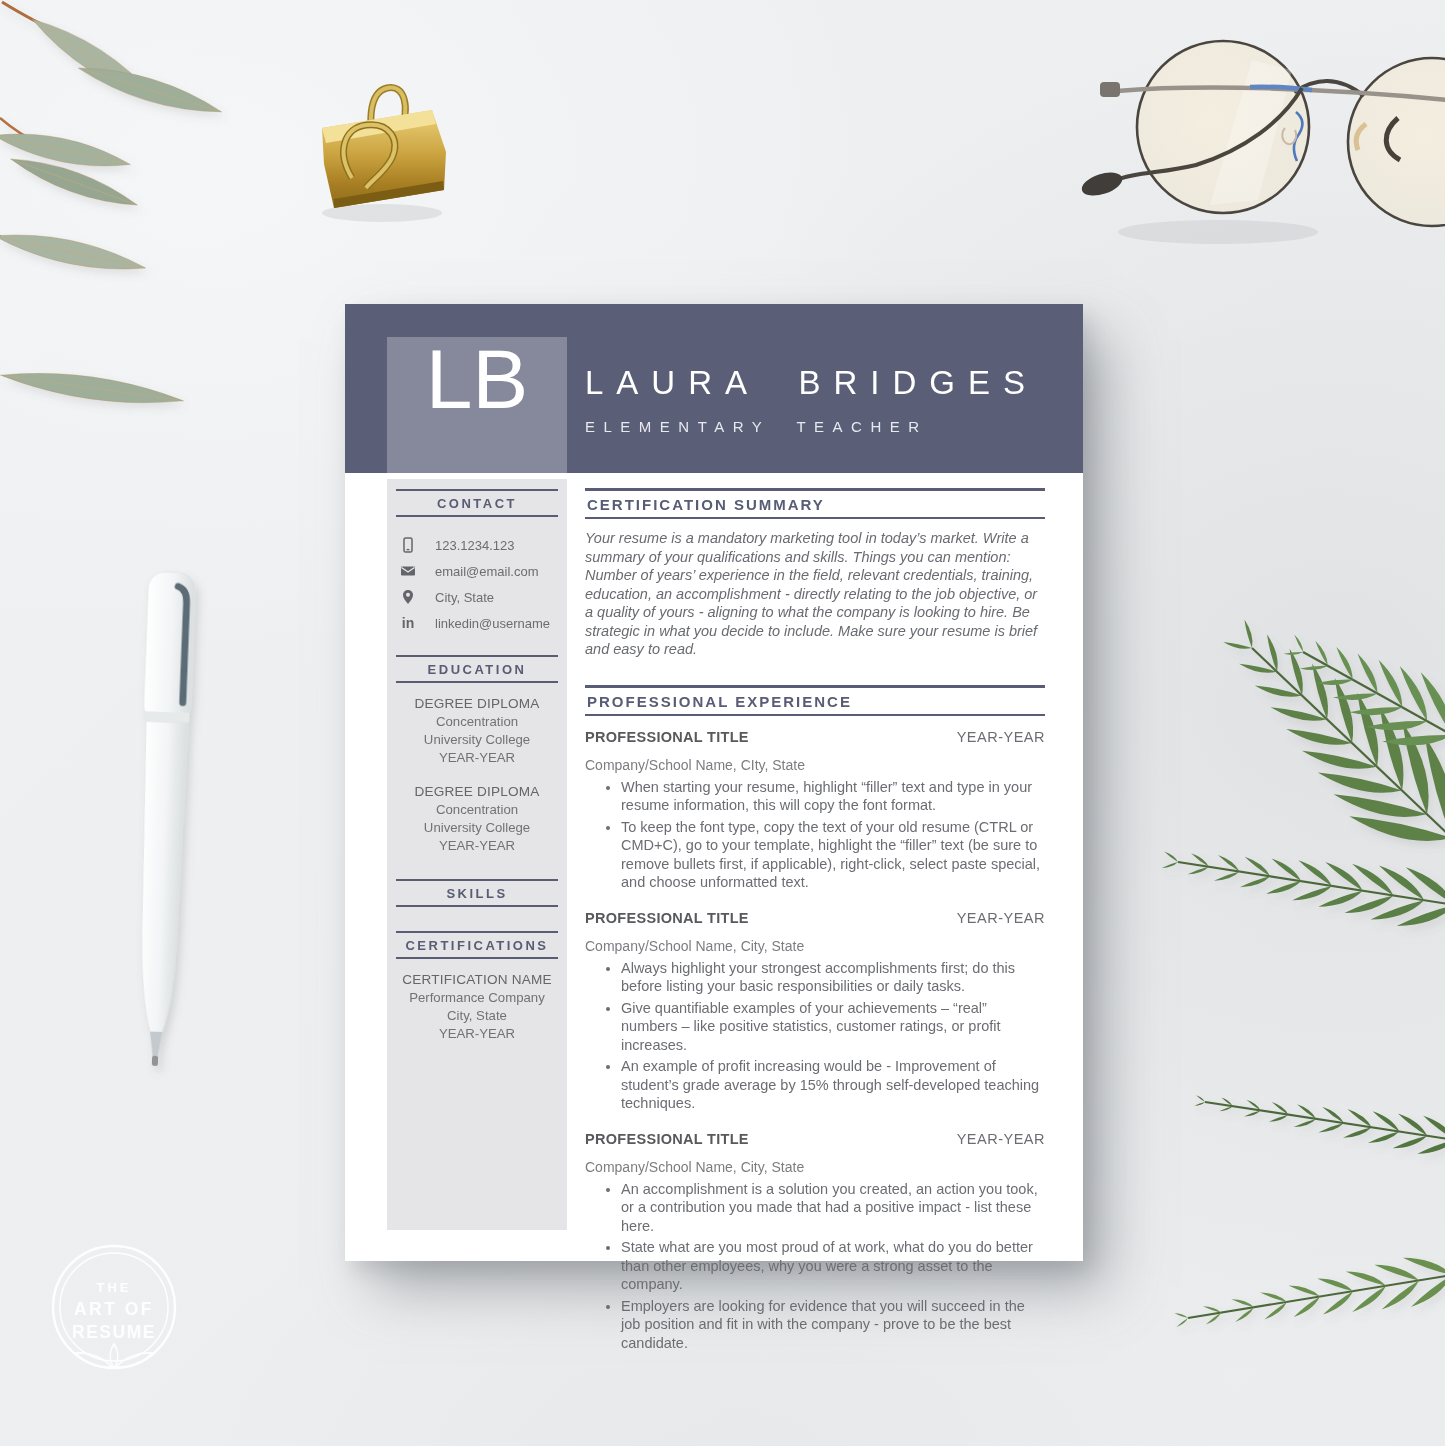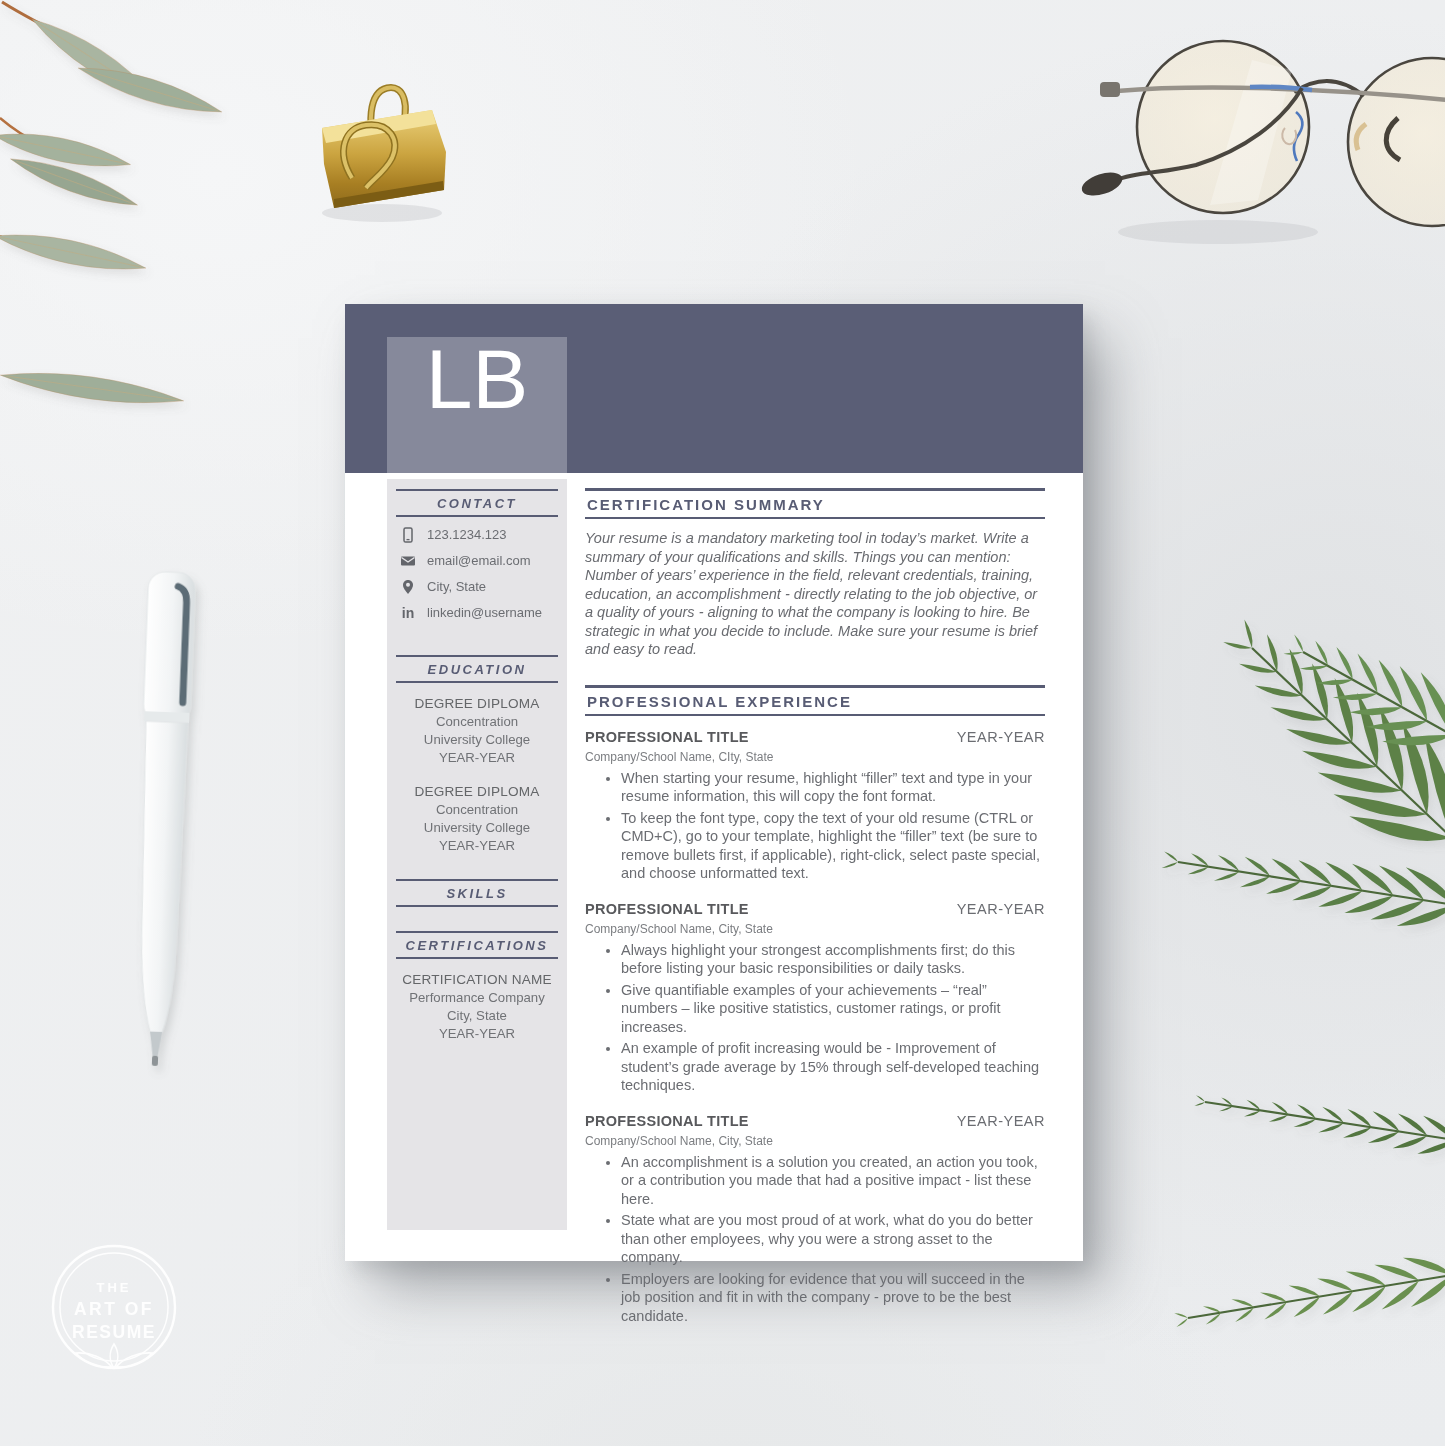--- a/index.html
+++ b/index.html
@@ -16,42 +16,42 @@
     box-shadow: 26px 30px 52px -4px rgba(104,107,114,.50), 8px 10px 18px rgba(120,122,128,.22);}
   .band{position:absolute;left:0;top:0;width:100%;height:169px;background:#5a5e76;}
   .mono{position:absolute;left:42px;top:33px;width:180px;height:136px;background:rgba(255,255,255,.27);
     display:flex;align-items:flex-start;justify-content:center;color:#fff;font-size:84px;line-height:1;}
   .nameblock{position:absolute;left:240px;top:60px;color:#fff;}
   .name{font-size:33px;letter-spacing:13px;word-spacing:18px;white-space:nowrap;}
   .jobtitle{margin-top:16px;font-size:15px;letter-spacing:8.5px;word-spacing:14px;color:#e9e9f0;white-space:nowrap;}
   
   .sidebar{position:absolute;left:42px;top:175px;width:180px;height:751px;background:#e5e4e7;box-sizing:border-box;overflow:hidden;}
   .side-h{margin:10px 9px 0;border-top:2.5px solid #585c74;border-bottom:2.5px solid #585c74;
-    padding:5px 0 4px;text-align:center;color:#585c74;font-size:13px;font-weight:bold;letter-spacing:2.5px;font-style:italic;}
+    padding:5px 0 4px;text-align:center;color:#585c74;font-size:13px;font-weight:bold;letter-spacing:2.5px;}
   .side-h.mt{margin-top:24px;}
   .c-list{margin:10px 0 0;padding:0;list-style:none;}
-  .c-row{display:flex;align-items:flex-start;gap:11px;padding-left:13px;height:26px;font-size:13px;color:#6b6d72;}
+  .c-row{display:flex;align-items:flex-end;gap:19px;padding-left:13px;height:26px;font-size:13px;color:#6b6d72;}
   .c-row svg{flex:0 0 auto;}
   .in-ic{font-weight:bold;font-size:14px;color:#63656b;width:16px;text-align:center;}
   .block{margin-top:12px;text-align:center;font-size:13.2px;line-height:18px;color:#707276;}
   .block.gap{margin-top:16px;}
   .block .bt{font-weight:normal;font-size:13.6px;color:#646669;letter-spacing:.2px;}
   .s-list{margin:10px 0 0;padding:0;list-style:none;text-align:center;font-size:13.2px;line-height:26px;color:#6b6d72;}
   
   .main{position:absolute;left:240px;top:184px;width:460px;}
   .main-h{border-top:3px solid #585c74;border-bottom:2px solid #585c74;padding:5px 2px 4px;
     color:#585c74;font-size:15px;font-weight:bold;letter-spacing:2px;}
   .main-h.mt{margin-top:26px;}
   .summary{margin:10px 0 0;font-size:14.5px;line-height:18.5px;font-style:italic;color:#696b70;}
   .entry{margin-top:13px;}
   .entry + .entry{margin-top:18px;}
   .e-head{display:flex;justify-content:space-between;align-items:baseline;font-size:14.5px;}
   .e-title{font-weight:bold;color:#58595c;letter-spacing:.3px;}
   .e-years{color:#6b6d72;letter-spacing:.5px;}
-  .e-co{margin-top:5px;font-size:12px;color:#7b7d81;}
+  .e-co{margin-top:12px;font-size:14px;color:#7b7d81;}
   .e-ul{margin:5px 0 0;padding:0 0 0 36px;}
   .e-ul li{font-size:14.5px;line-height:18.5px;color:#6b6d72;margin-bottom:3px;}
 </style>
 </head>
 <body>
 
 <div class="scene">
 
   <svg class="deco" width="1445" height="1446" viewBox="0 0 1445 1446">
     <defs>
@@ -252,20 +252,24 @@
         <path d="M112 1367 C 98 1368, 84 1363, 76 1353 C 90 1352, 104 1358, 112 1367 Z"></path>
         <path d="M116 1367 C 130 1368, 144 1363, 152 1353 C 138 1352, 124 1358, 116 1367 Z"></path>
       </g>
     </g>
   </svg>
 
   <div class="page">
     <div class="band"></div>
     <div class="mono">
       <span>LB</span>
+    </div>
+    <div class="nameblock">
+      <div class="name">LAURA BRIDGES</div>
+      <div class="jobtitle">ELEMENTARY TEACHER</div>
     </div>
 
     <div class="sidebar">
       <div class="side-h">CONTACT</div>
       <ul class="c-list">
         <li class="c-row">
           <svg width="16" height="16" viewBox="0 0 16 16">
               <rect x="4" y="1" width="8" height="14" rx="1.6" fill="none" stroke="#63656b" stroke-width="1.5"></rect>
               <line x1="6.5" y1="12.6" x2="9.5" y2="12.6" stroke="#63656b" stroke-width="1.3"></line>
             </svg>

